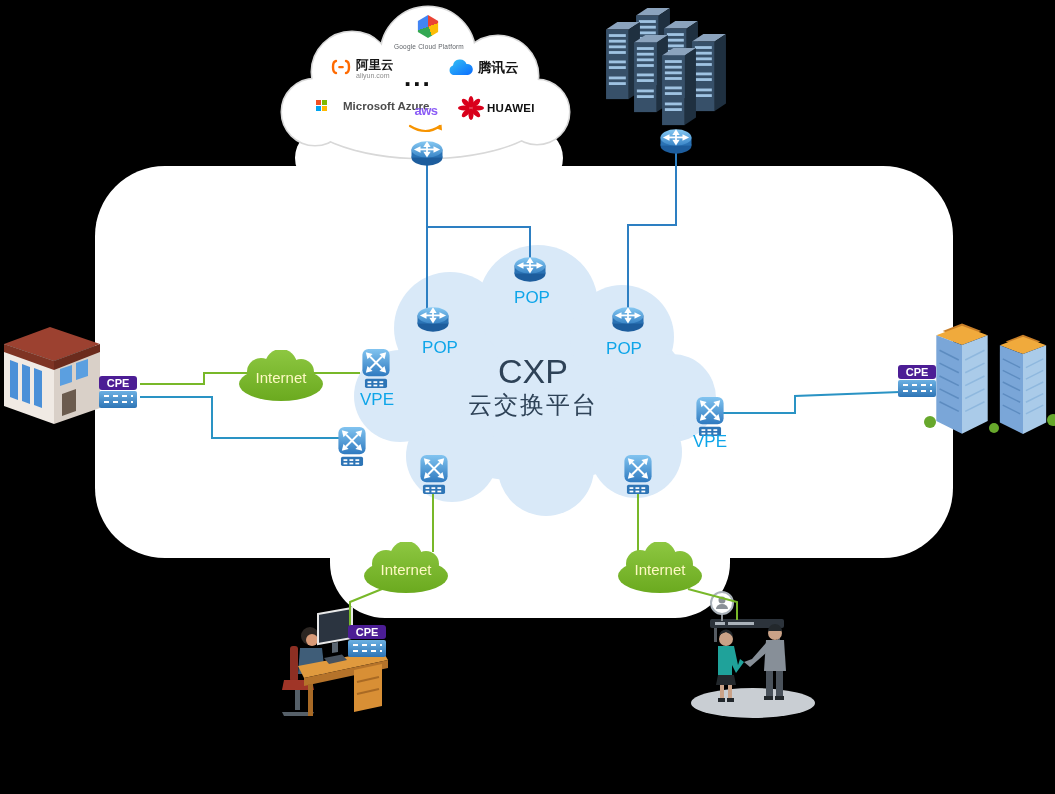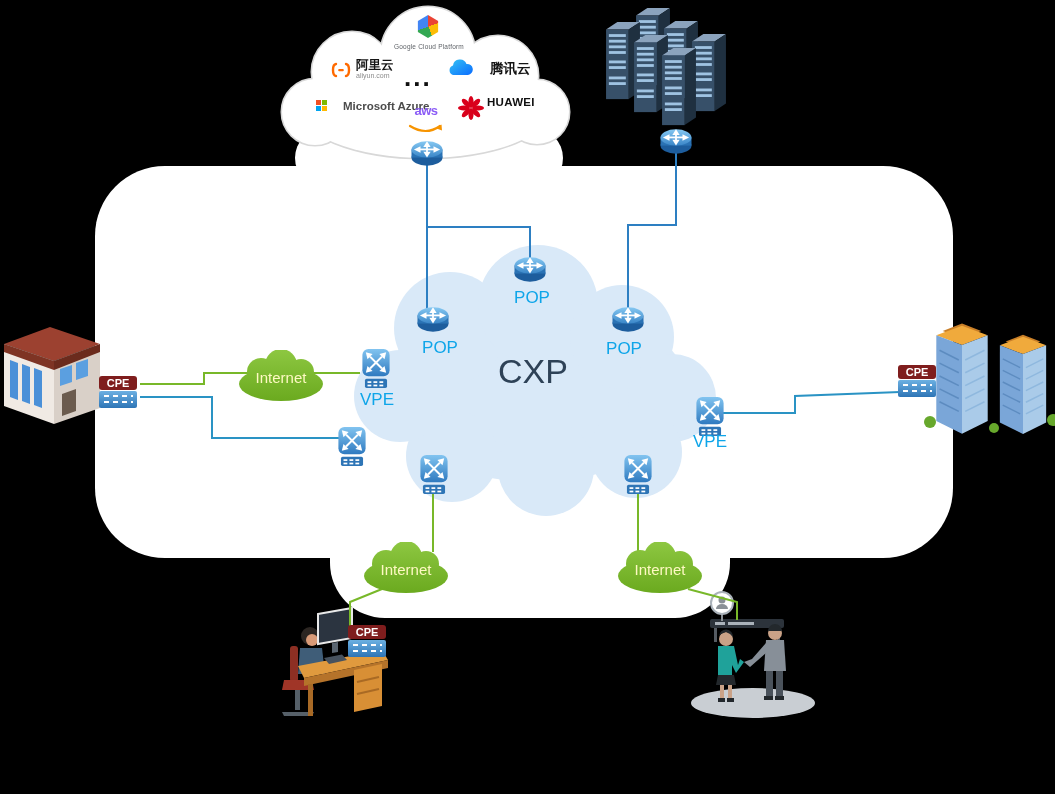--- a/index.html
+++ b/index.html
@@ -9,49 +9,49 @@
   .stage svg.main{position:absolute;left:0;top:0;z-index:1}
 
   .ov{position:absolute;white-space:nowrap;z-index:3}
   .ov-c{transform:translateX(-50%)}
   .lbl{font-size:17px;color:#0ea5e9;line-height:19px}
   .cxp-title{font-size:34px;color:#2e4257;line-height:30px}
   .cxp-sub{font-size:24px;color:#2e4257;line-height:28px;letter-spacing:2px}
   .inet{font-size:15px;color:#fef9c3;line-height:17px}
 
   .cpe{width:38px}
-  .cpe-badge{height:14px;line-height:14px;background:#7f1d1d;border-radius:3px;color:#fff;
+  .cpe-badge{height:14px;line-height:14px;background:#4c1d95;border-radius:3px;color:#fff;
              font-size:11px;font-weight:bold;text-align:center}
   .cpe-device{position:relative;height:17px;margin-top:1px;border-radius:2px;
               background:linear-gradient(180deg,#6cb0e2,#2e75b6)}
   .cpe-device::before,.cpe-device::after{content:"";position:absolute;left:5px;right:4px;height:2px;
               background-image:repeating-linear-gradient(90deg,#fff 0 5px,rgba(255,255,255,0) 5px 9px)}
   .cpe-device::before{top:4px}
   .cpe-device::after{top:10px}
 
   .providers{left:300px;top:12px;width:256px;height:150px}
   .providers>div{position:absolute}
   .gcp{left:94px;top:3px;width:68px;text-align:center}
   .gcp-hex{display:inline-block;width:23px;height:23px;
            clip-path:polygon(50% 0,94% 26%,94% 74%,50% 100%,6% 74%,6% 26%);
            background:conic-gradient(#ea4335 0 70deg,#fbbc05 70deg 160deg,#34a853 160deg 250deg,#4285f4 250deg 360deg)}
   .gcp-text{display:block;font-size:6.5px;color:#5f6368;margin-top:1px;letter-spacing:.2px}
-  .ali{left:30px;top:47px;display:flex;align-items:center;gap:4px}
+  .ali{left:30px;top:47px;display:flex;align-items:flex-start;gap:4px}
   .ali-name{display:block;font-size:12.5px;font-weight:bold;color:#141414;line-height:13px}
   .ali-sub{display:block;font-size:7px;color:#8c8c8c;line-height:8px}
   .dots{left:104px;top:50px;font-size:26px;font-weight:bold;color:#101010;letter-spacing:2px}
-  .tencent{left:148px;top:47px;display:flex;align-items:center;gap:16px}
+  .tencent{left:148px;top:47px;display:flex;align-items:flex-start;gap:4px}
   .tencent-name{font-size:13.5px;font-weight:bold;color:#141414}
   .azure{left:16px;top:88px;display:flex;align-items:flex-start;gap:16px}
   .ms-squares{display:grid;grid-template-columns:5px 5px;gap:1px}
   .ms-squares i{width:5px;height:5px;display:block}
   .azure-label{font-size:11.5px;font-weight:bold;color:#4c4c4c}
   .aws{left:103px;top:90px;width:46px;text-align:center}
   .aws-word{display:block;font-size:13px;font-weight:bold;color:#8b5cf6;line-height:18px;letter-spacing:-.5px}
-  .huawei{left:158px;top:84px;display:flex;gap:3px}
+  .huawei{left:158px;top:84px;display:flex;align-items:center;gap:3px}
   .huawei-label{font-size:11.5px;font-weight:bold;color:#101010;letter-spacing:.3px}
 </style>
 </head>
 <body>
 
 <div class="stage">
 
   <svg class="main" width="1055" height="794" viewBox="0 0 1055 794">
     <defs>
       <linearGradient id="g-router" x1="0" y1="0" x2="0" y2="1">
@@ -316,20 +316,21 @@
     </g>
   </svg>
 
   <div class="ov ov-c lbl" style="left:532px;top:288px">POP</div>
   <div class="ov ov-c lbl" style="left:440px;top:338px">POP</div>
   <div class="ov ov-c lbl" style="left:624px;top:339px">POP</div>
   <div class="ov ov-c lbl" style="left:377px;top:390px">VPE</div>
   <div class="ov ov-c lbl" style="left:710px;top:432px">VPE</div>
 
   <div class="ov ov-c cxp-title" style="left:533px;top:356px">CXP</div>
+  <div class="ov ov-c cxp-sub" style="left:533px;top:391px">云交换平台</div>
 
   <div class="ov ov-c inet" style="left:281px;top:369px">Internet</div>
   <div class="ov ov-c inet" style="left:406px;top:561px">Internet</div>
   <div class="ov ov-c inet" style="left:660px;top:561px">Internet</div>
 
   <div class="ov cpe" style="left:99px;top:376px">
     <div class="cpe-badge">CPE</div>
     <div class="cpe-device"></div>
   </div>
   <div class="ov cpe" style="left:898px;top:365px">

